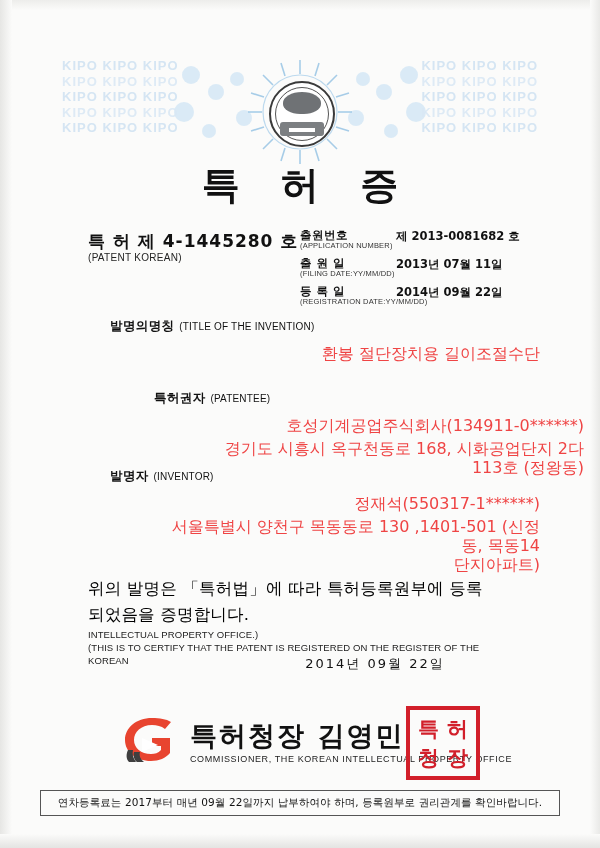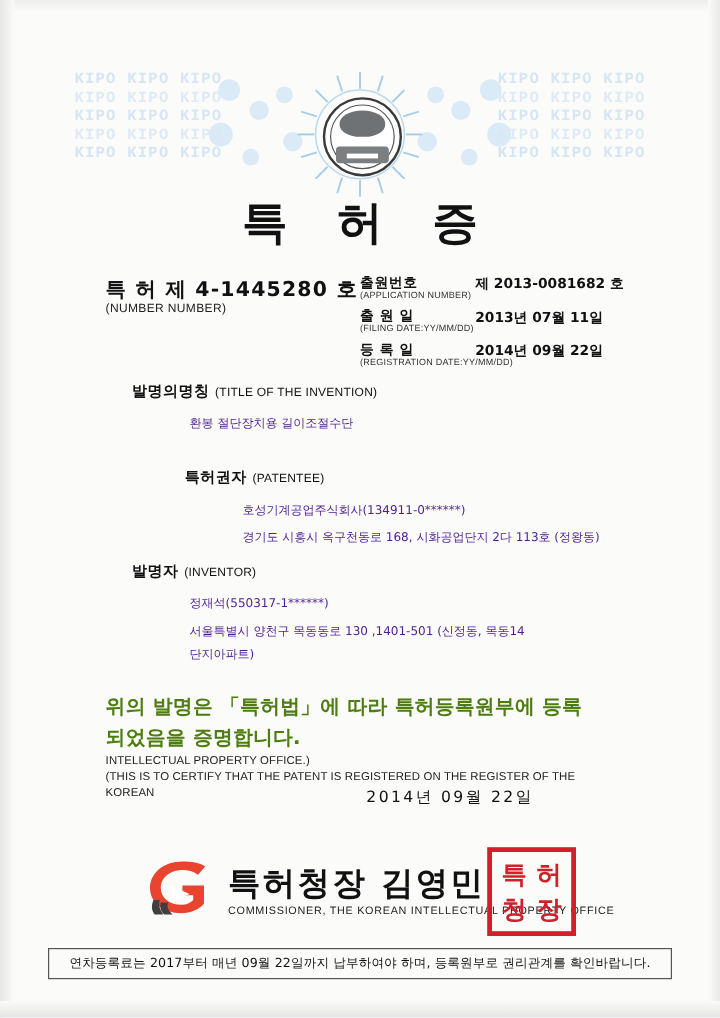--- a/index.html
+++ b/index.html
@@ -44,21 +44,21 @@
   .watermark-band {
     position: absolute;
     left: 62px;
     top: 58px;
     width: 476px;
     height: 96px;
     overflow: hidden;
   }
   .wm-text {
     position: absolute;
-    font-family: Liberation Mono, monospace;
+    font-family: Liberation Sans, sans-serif;
     font-weight: bold;
     color: #cfe2f2;
     letter-spacing: 1px;
     white-space: nowrap;
   }
   .wm-left { left: 0; top: 0; }
   .wm-right { right: 0; top: 0; text-align: right; }
   .wm-row { font-size: 13px; line-height: 15.5px; opacity: .85; }
   .wm-row.dim { color: #d9e8f5; }
 
@@ -217,37 +217,38 @@
   .field-head .en {
     font-family: "Liberation Sans", sans-serif;
     font-weight: normal;
     font-size: 10px;
     letter-spacing: .2px;
   }
   .field-body {
     margin-top: 9px;
     margin-left: 48px;
     font-family: "DejaVu Sans", sans-serif;
-    font-size: 10px;
+    font-size: 16px;
     line-height: 19px;
-    color: #4c1d95;
+    color: #ef4444;
+    text-align: right;
   }
   .field-body .line2 { margin-top: 4px; }
 
   
   .statement {
     position: absolute;
     left: 88px;
     top: 576px;
     width: 440px;
     font-family: "DejaVu Sans", sans-serif;
     font-size: 16.5px;
-    font-weight: bold;
+    font-weight: normal;
     line-height: 26px;
-    color: #4d7c0f;
+    color: #000000;
     letter-spacing: .2px;
   }
   .statement-en {
     position: absolute;
     left: 88px;
     top: 628px;
     width: 430px;
     font-size: 9.5px;
     line-height: 13px;
     color: #222;
@@ -409,21 +410,21 @@
       <div class="inner-ring"></div>
       <div class="cap"></div>
       <div class="base"></div>
       <div class="slot"></div>
     </div>
   </div>
 
   <div class="title-ko">특 허 증</div>
 
   <div class="pat-num-ko">특 허  제 4-1445280 호</div>
-  <div class="pat-num-en">(NUMBER NUMBER)</div>
+  <div class="pat-num-en">(PATENT KOREAN)</div>
 
   <div class="meta">
     <div class="meta-row">
       <span class="meta-label-ko">출원번호</span>
       <span class="meta-label-en">(APPLICATION NUMBER)</span>
       <span class="meta-value">제 2013-0081682 호</span>
     </div>
     <div class="meta-row">
       <span class="meta-label-ko">출 원 일</span>
       <span class="meta-label-en">(FILING DATE:YY/MM/DD)</span>

